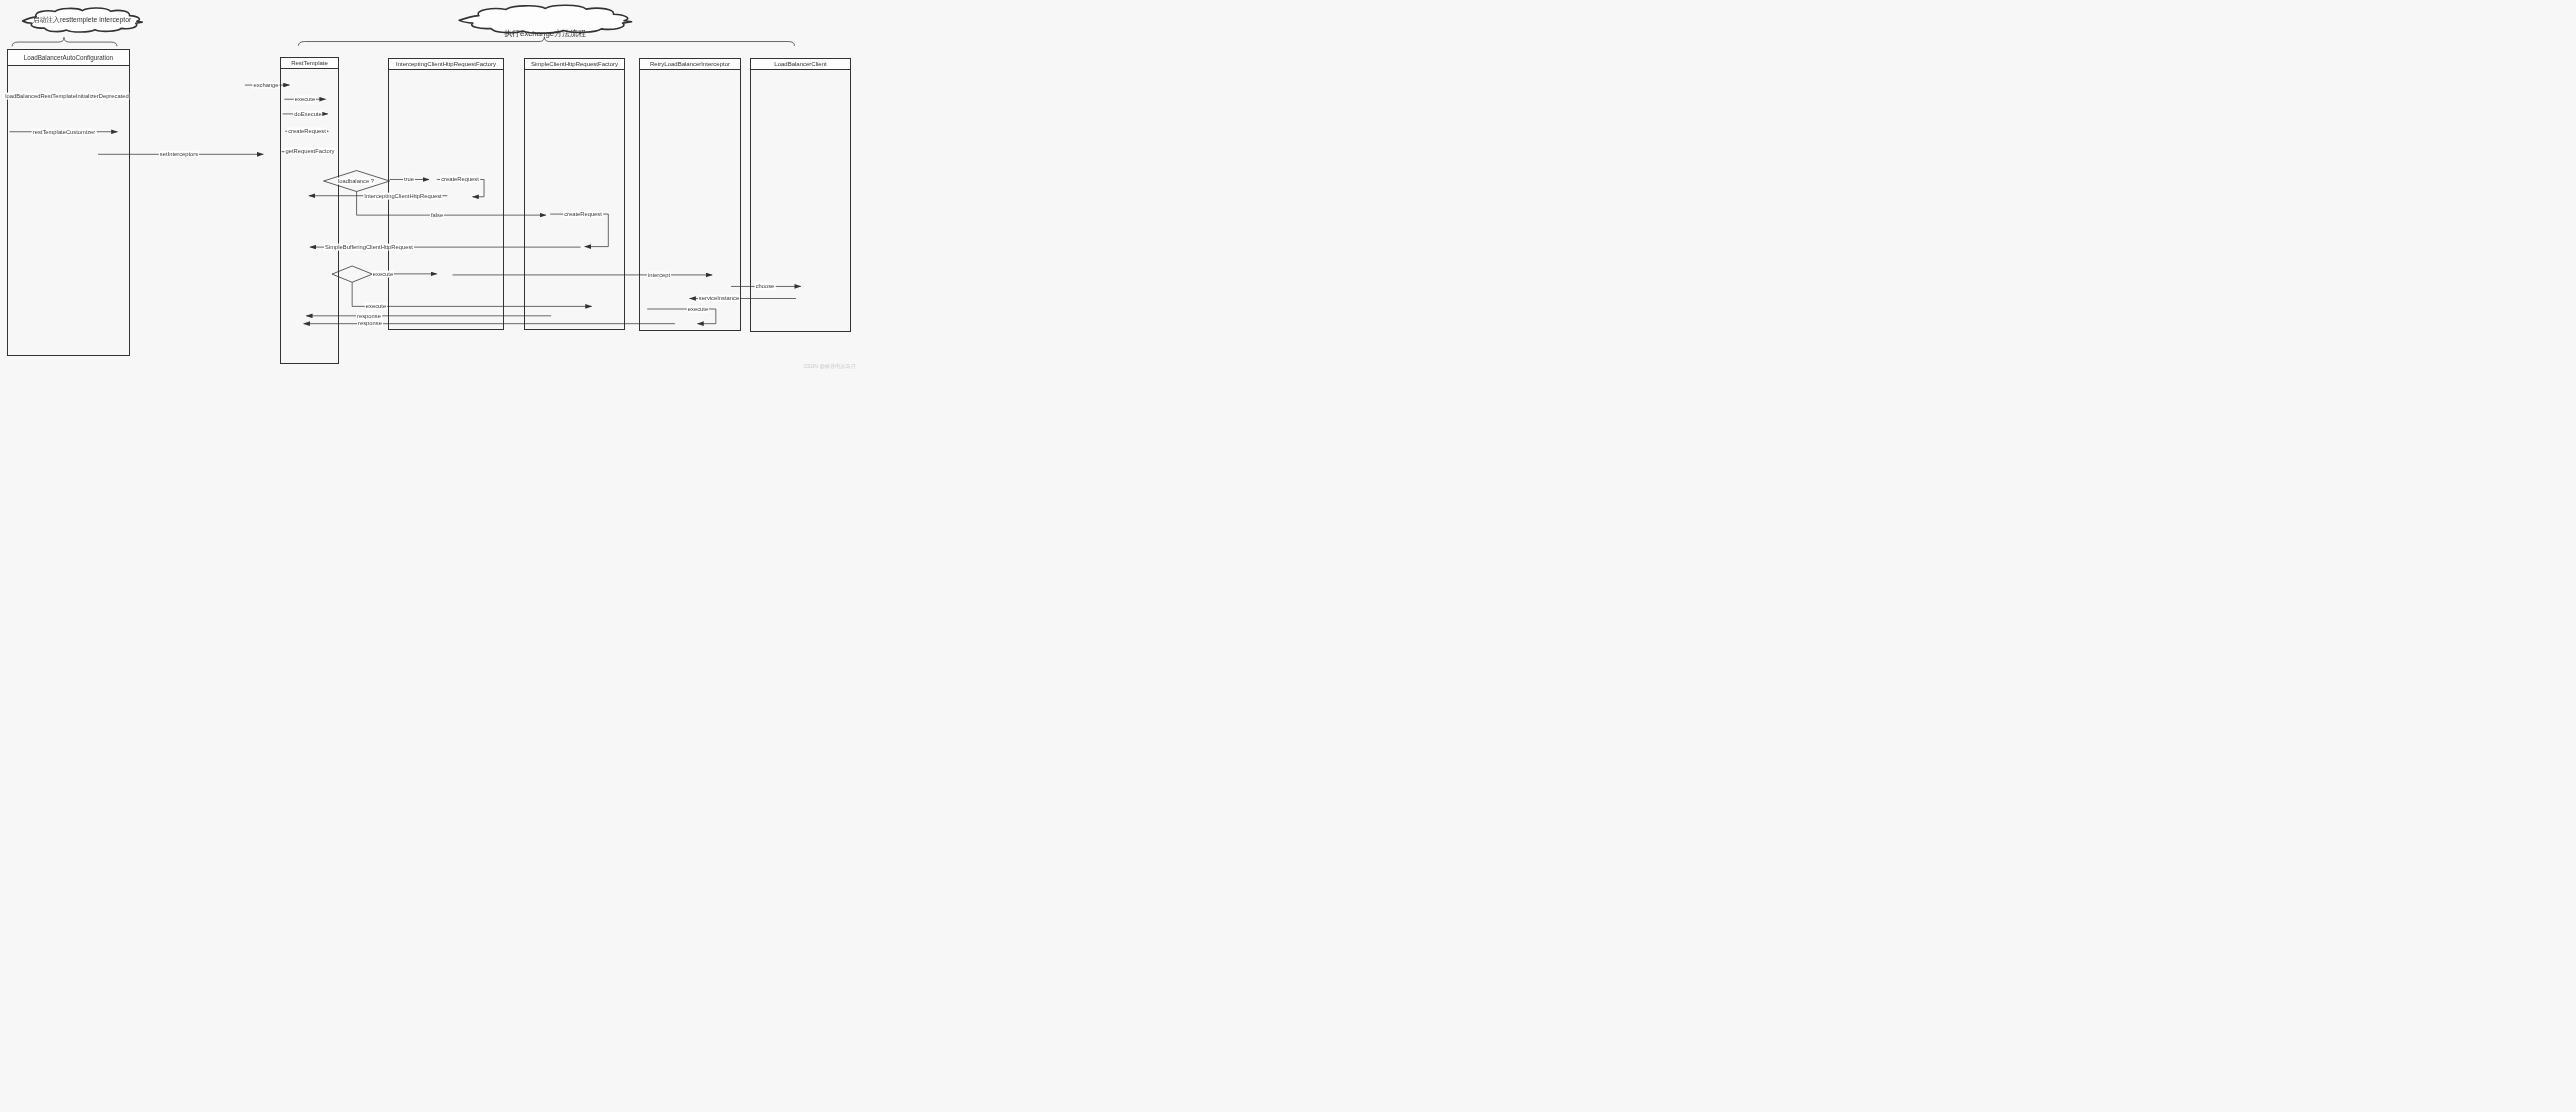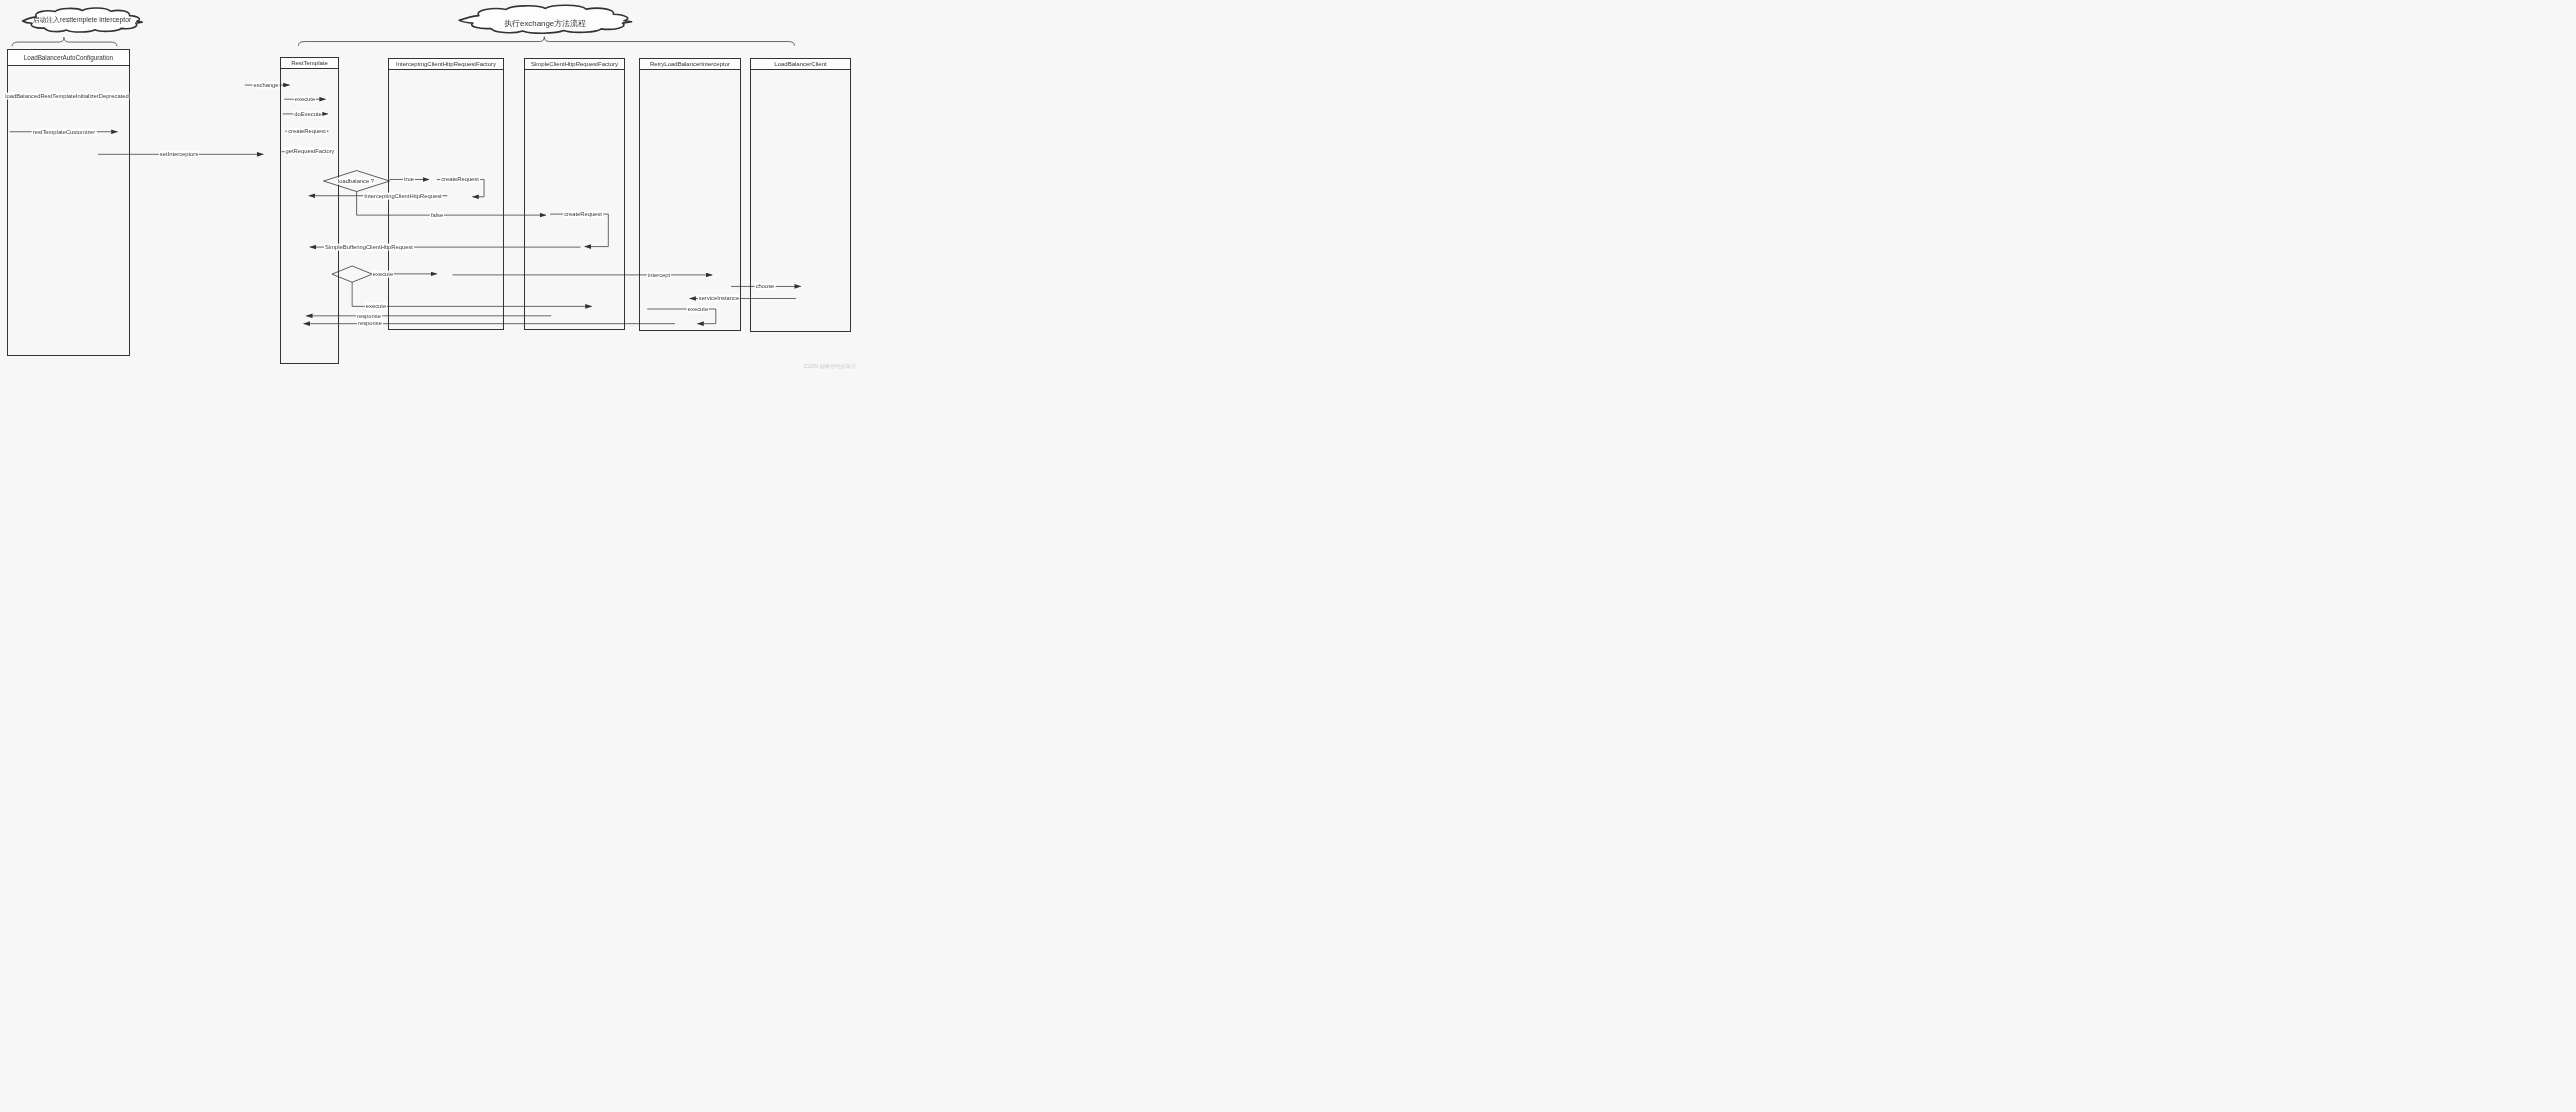--- a/index.html
+++ b/index.html
@@ -155,21 +155,21 @@
     <line x1="863" y1="524" x2="1358" y2="524" stroke="#333" stroke-width="1.4" marker-end="url(#ah)"></line>
     <polyline points="671.5,538 671.5,584 1128,584" fill="none" stroke="#333" stroke-width="1.4" marker-end="url(#ah)"></polyline>
     <line x1="1394" y1="546" x2="1527" y2="546" stroke="#333" stroke-width="1.4" marker-end="url(#ah)"></line>
     <line x1="1518" y1="569" x2="1315" y2="569" stroke="#333" stroke-width="1.4" marker-end="url(#ah)"></line>
     <polyline points="1234,589 1365,589 1365,617 1330,617" fill="none" stroke="#333" stroke-width="1.4" marker-end="url(#ah)"></polyline>
     <line x1="1051" y1="602" x2="584" y2="602" stroke="#333" stroke-width="1.4" marker-end="url(#ah)"></line>
     <line x1="1287" y1="617" x2="579" y2="617" stroke="#333" stroke-width="1.4" marker-end="url(#ah)"></line>
   </svg>
 
   <span id="cloud1-text" class="cloud-txt" style="left:82px;top:20px;">启动注入resttemplete interceptor</span>
-  <span id="cloud2-text" class="cloud-txt" style="left:545px;top:23px;">执行exchange方法流程</span>
+  <span id="cloud2-text" class="cloud-txt" style="left:545px;top:33px;">执行exchange方法流程</span>
 
   <span class="lbl" style="left:67px;top:96px;">loadBalancedRestTemplateInitializerDeprecated</span>
   <span class="lbl" style="left:64px;top:132px;">restTemplateCustomizer</span>
   <span class="lbl" style="left:179px;top:154px;">setInterceptors</span>
   <span class="lbl" style="left:266px;top:85px;">exchange</span>
   <span class="lbl" style="left:305px;top:99px;">execute</span>
   <span class="lbl" style="left:308px;top:114px;">doExecute</span>
   <span class="lbl" style="left:307px;top:131px;">createRequest</span>
   <span class="lbl" style="left:310px;top:151px;">getRequestFactory</span>
   <span class="lbl" style="left:356px;top:181px;background:#fff;">loadbalance ?</span>

